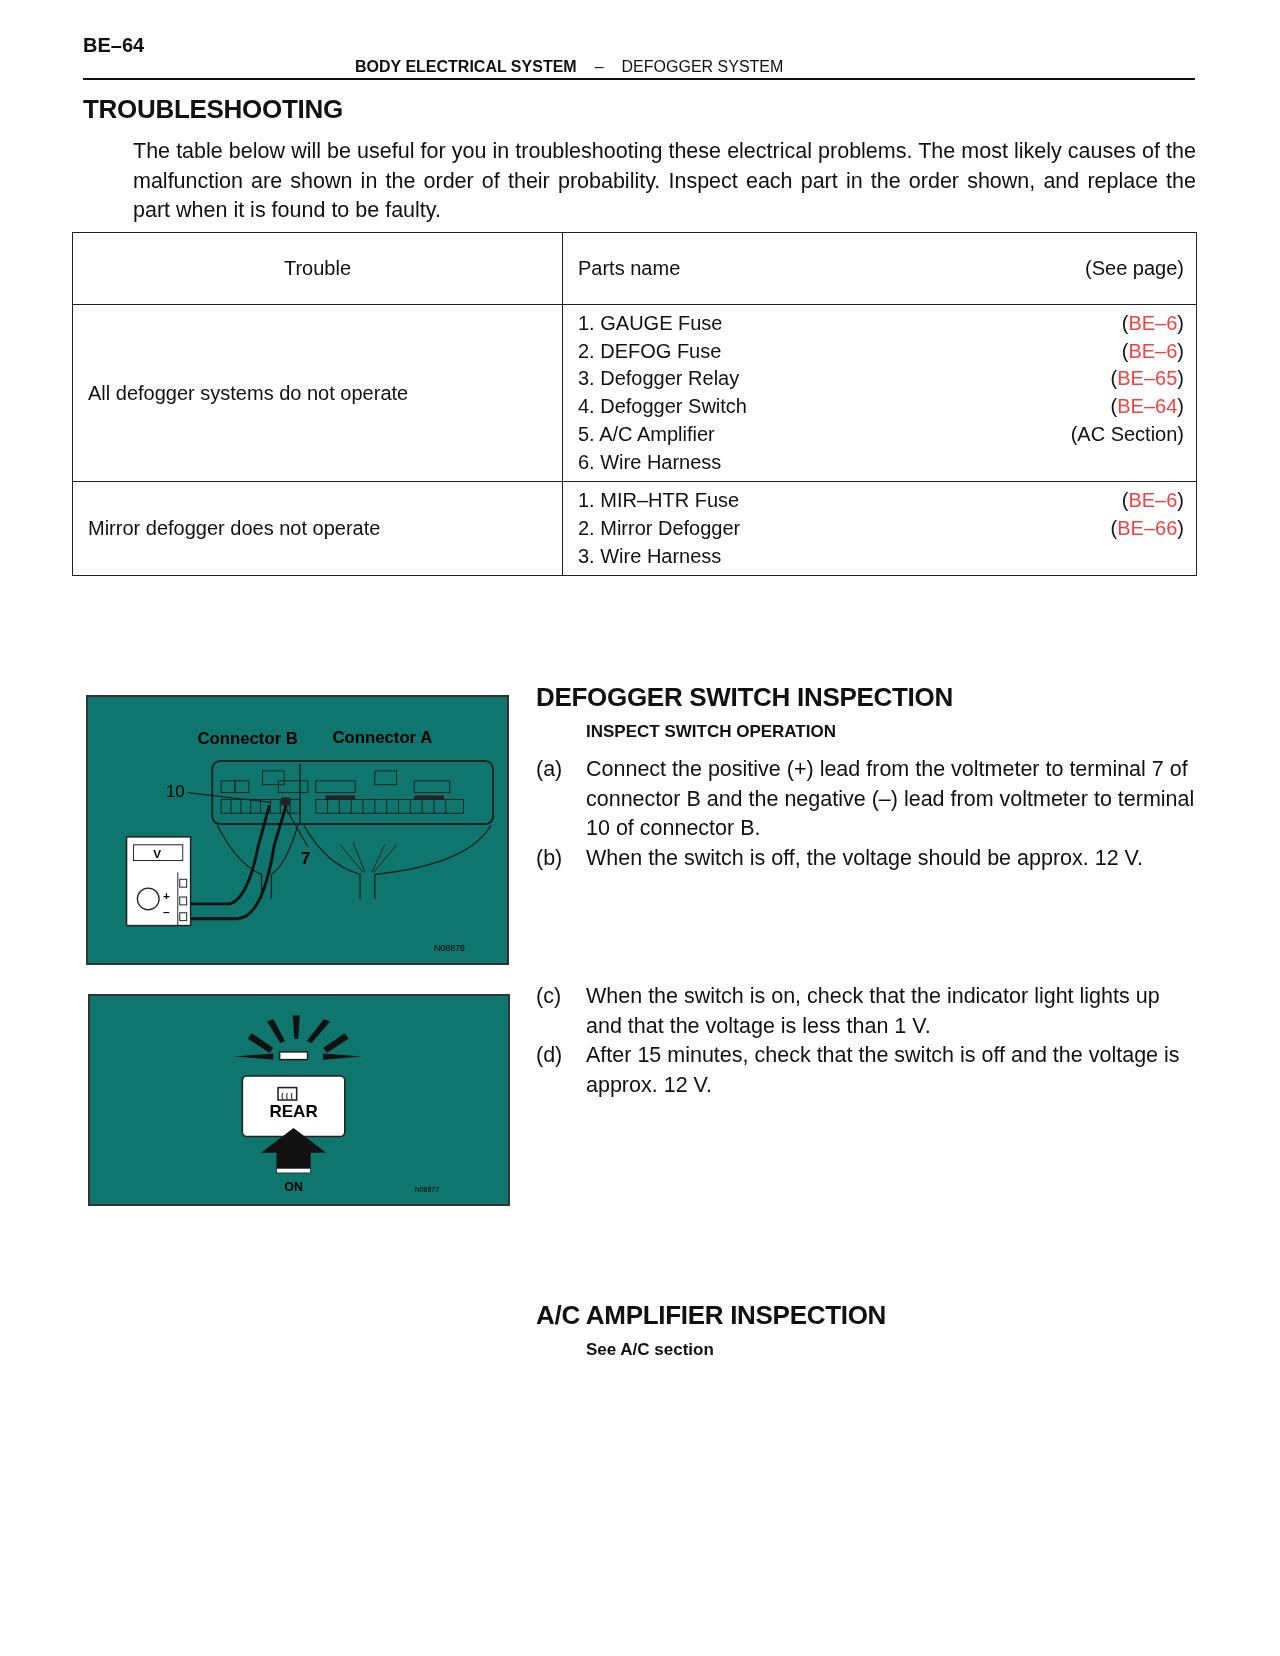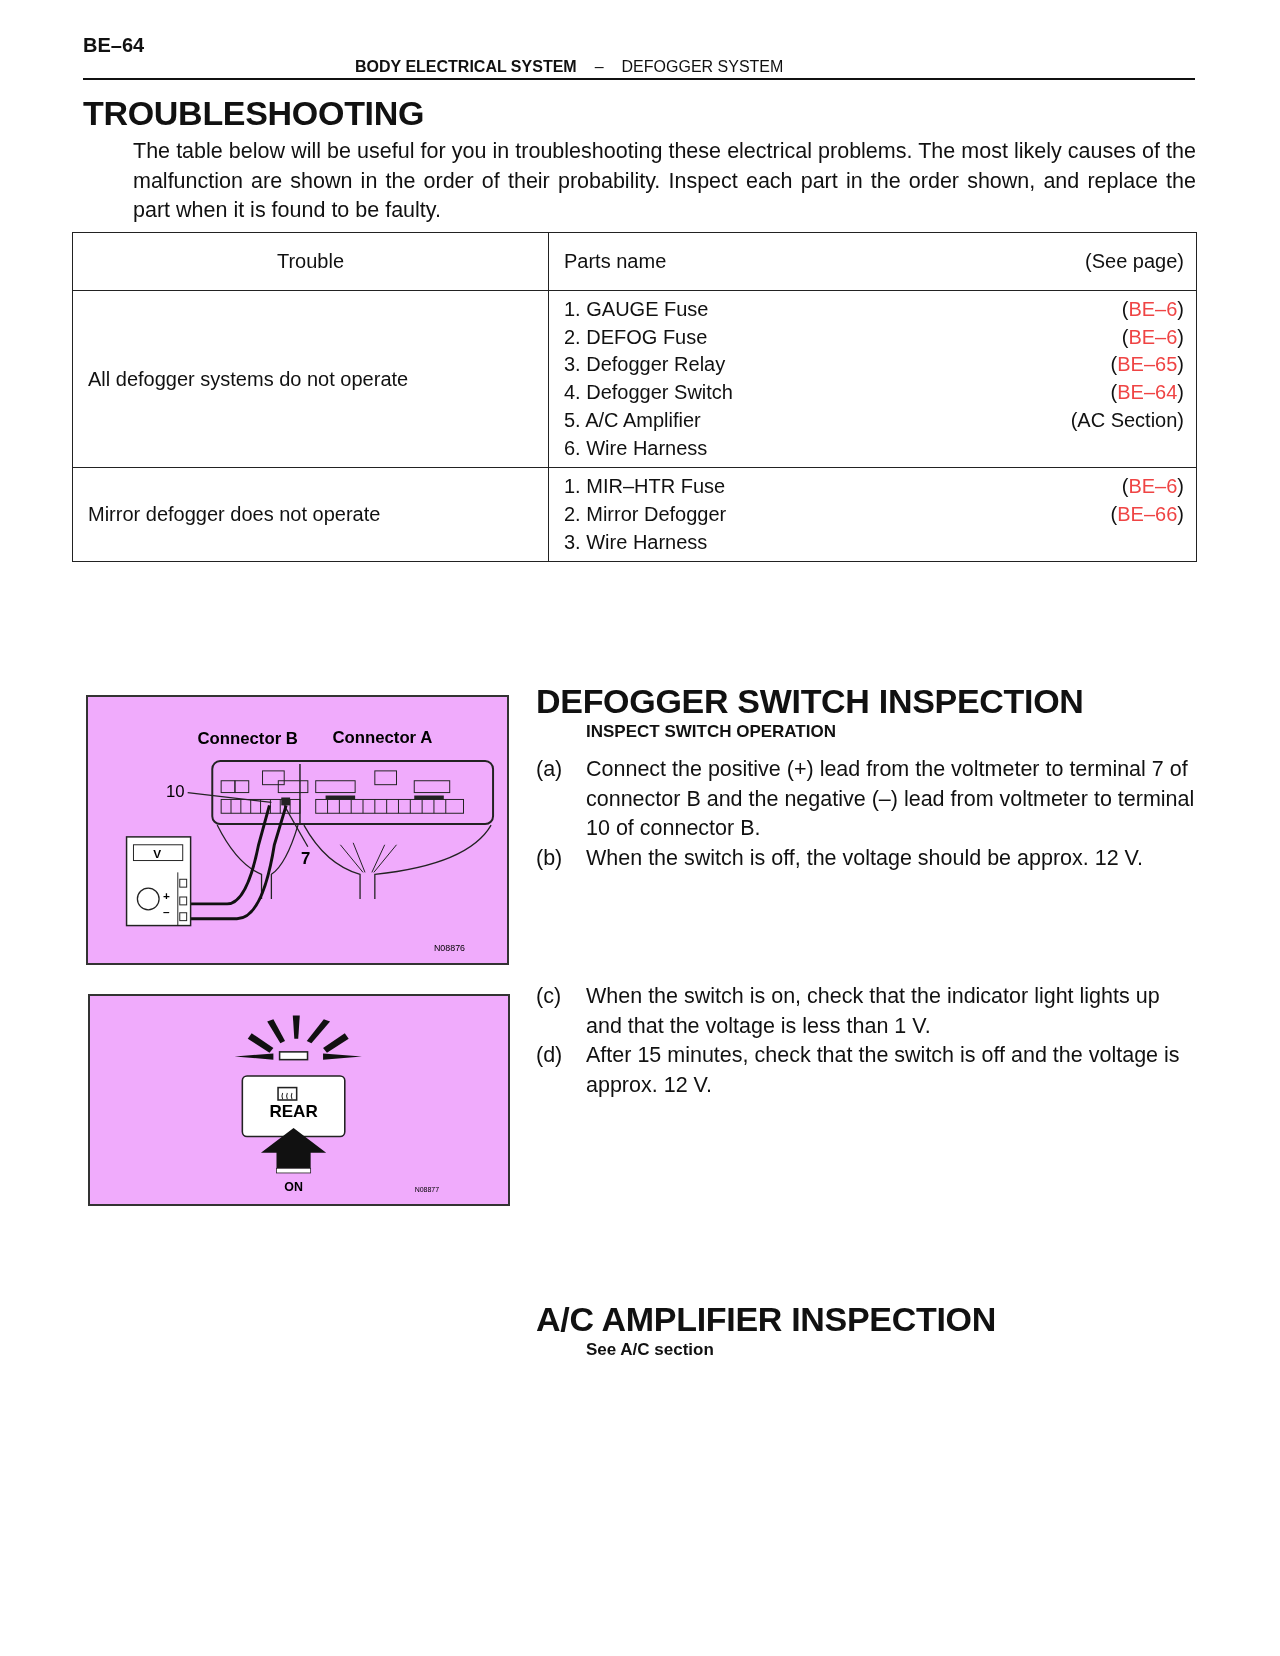--- a/index.html
+++ b/index.html
@@ -2,32 +2,32 @@
 <html><head>
 <meta charset="utf-8">
 <style>
   html, body { margin: 0; padding: 0; background: #ffffff; }
   body { width: 1280px; height: 1656px; position: relative; font-family: "Liberation Sans", sans-serif; color: #111; overflow: hidden; }
   .page-num { position: absolute; left: 83px; top: 34px; font-size: 20px; font-weight: bold; }
   .running-head { position: absolute; left: 355px; top: 58px; font-size: 16px; }
   .running-head b { font-weight: bold; }
   .running-head .sep { margin: 0 18px; }
   .head-rule { position: absolute; left: 83px; top: 78px; width: 1112px; height: 2px; background: #111; }
-  h1.section { position: absolute; margin: 0; font-size: 34px; font-weight: bold; letter-spacing: -0.3px; }
+  h1.section { position: absolute; margin: 0; font-size: 26px; font-weight: bold; letter-spacing: -0.3px; }
   .intro { position: absolute; left: 133px; top: 137px; width: 1063px; font-size: 21.5px; line-height: 29.5px; text-align: justify; }
   table.trouble { position: absolute; left: 72px; top: 232px; width: 1125px; border-collapse: collapse; font-size: 20px; }
-  table.trouble td { border: 1.5px solid #222; vertical-align: middle; padding: 9px; }
+  table.trouble td { border: 1.5px solid #222; vertical-align: middle; padding: 16px; }
   .th-trouble { width: 457px; text-align: center; height: 39px; }
   .th-parts { padding: 0 12px 0 15px !important; height: 39px; }
   .th-parts .row-flex { display: flex; justify-content: space-between; }
   .trouble-cell { padding-left: 15px !important; }
   .parts-cell { padding: 5px 12px 5px 15px !important; }
   .part-line { display: flex; justify-content: space-between; line-height: 27.7px; }
   .ref-link { color: #ef4444; text-decoration: none; }
-  .fig { position: absolute; border: 2px solid #333; background: #f0abfc; box-sizing: border-box; }
+  .fig { position: absolute; border: 2px solid #333; background: #0f766e; box-sizing: border-box; }
   .fig svg { width: 100%; height: 100%; display: block; }
   .steps { position: absolute; left: 536px; width: 660px; font-size: 21.5px; line-height: 29.5px; }
   .step { display: flex; }
   .step .lbl { width: 50px; flex: none; }
   .step .txt { flex: 1; }
   .subhead { position: absolute; left: 586px; font-size: 17px; font-weight: bold; }
 </style>
 </head>
 <body>
 

